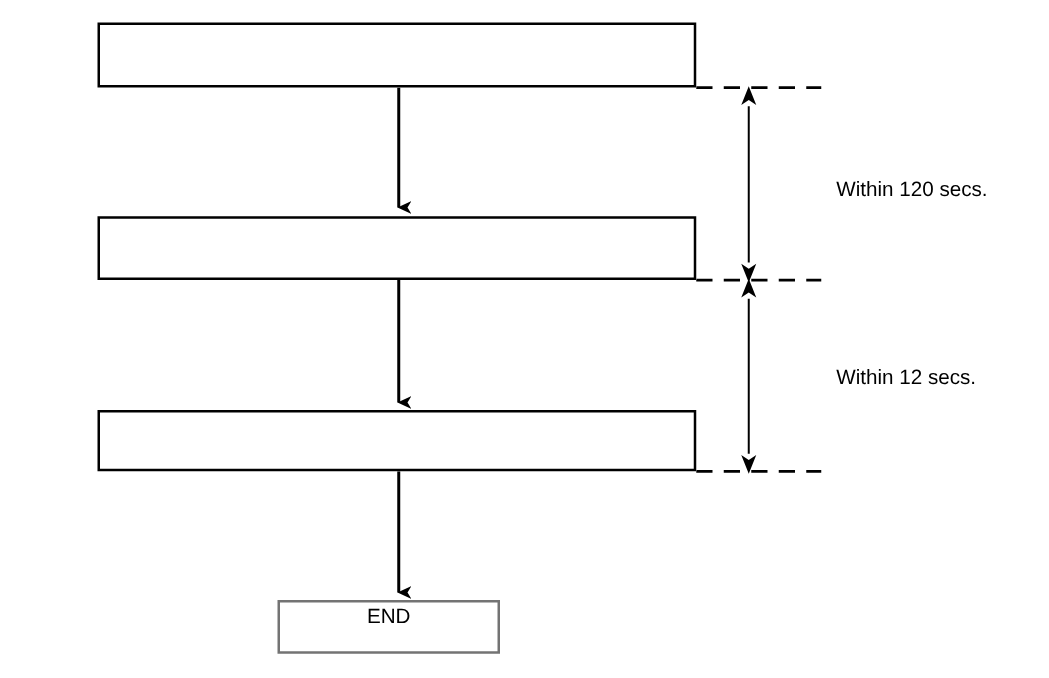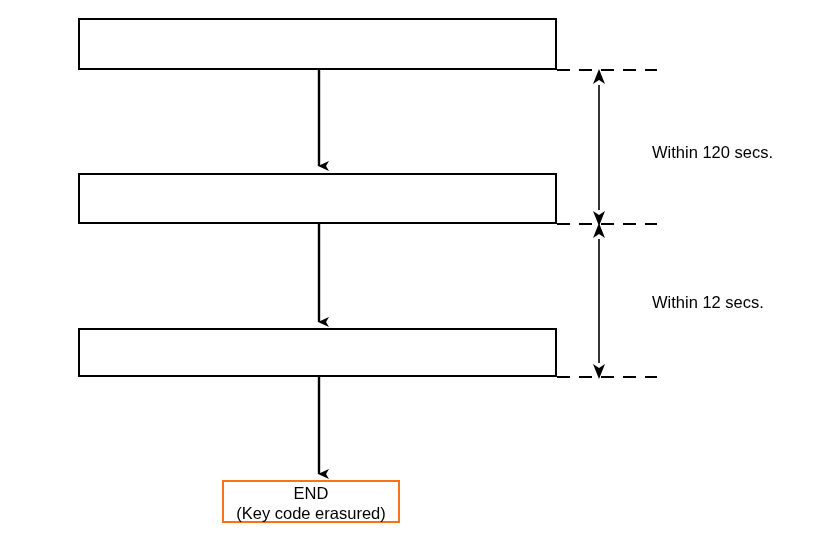--- a/index.html
+++ b/index.html
@@ -35,34 +35,35 @@
   }
   .step-num {
     position: absolute;
     font-size: 16.5px;
     line-height: 22px;
     color: #000000;
   }
   .end-box {
     position: absolute;
     box-sizing: border-box;
-    border: 2px solid #f97316;
+    border: 2px solid #737373;
     background: #ffffff;
     z-index: 3;
     text-align: center;
     font-size: 16.5px;
     line-height: 20px;
     padding-top: 1px;
   }
   .annotation {
     position: absolute;
     font-size: 16.5px;
     line-height: 20px;
     white-space: nowrap;
     color: #000000;
+    margin-left: 17px;
   }
   .svg-layer {
     position: absolute;
     left: 0;
     top: 0;
     width: 839px;
     height: 542px;
     z-index: 2;
   }
 </style>
@@ -108,19 +109,18 @@
   <div class="step-num" style="left:88px; top:178px;">2.</div>
   <div class="box-text" style="left:114px; top:178px;">Require key code deletion from hand–held tester.</div>
   <div class="box-text" style="left:114px; top:199px;">(Security indicator blinks)</div>
 
   <div class="flow-box" style="left:78px; top:328px; width:479px; height:49px;"></div>
   <div class="step-num" style="left:88px; top:341px;">3.</div>
   <div class="box-text" style="left:114px; top:341px;">Remove the master key.</div>
 
   <div class="end-box" style="left:222px; top:480px; width:178px; height:43px;">
     <div>END</div>
-    <div>(Key code erasured)</div>
   </div>
 
   <div class="annotation" style="left:652px; top:142px;">Within 120 secs.</div>
   <div class="annotation" style="left:652px; top:292px;">Within 12 secs.</div>
 
 </div>
 
 </body></html>

